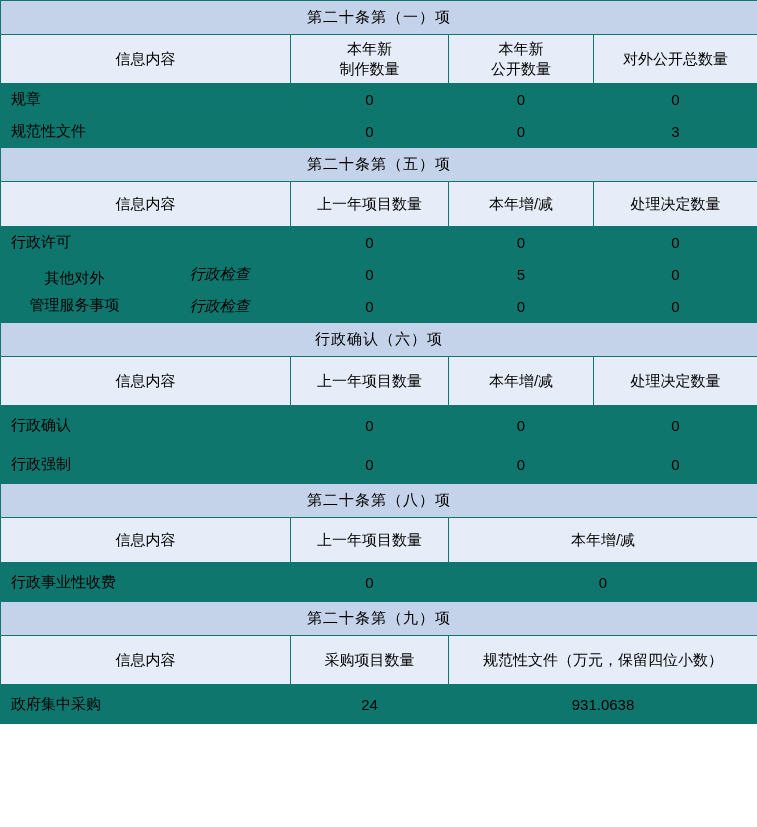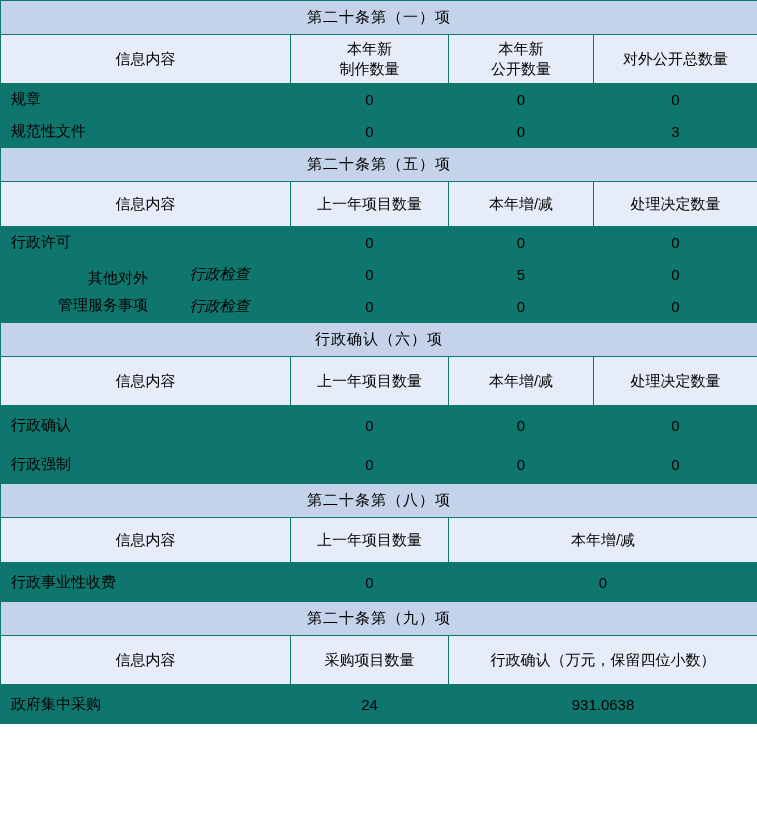--- a/index.html
+++ b/index.html
@@ -57,21 +57,20 @@
     text-align: center;
   }
   .two-line {
     line-height: 1.35;
   }
   td.tallrow {
     height: 38px;
   }
   td.vmerge {
     line-height: 1.8;
-    text-align: right;
   }
   td.sub {
     height: 31px;
     font-style: italic;
   }
 </style>
 </head>
 <body>
 
 <div id="sheet">
@@ -180,21 +179,21 @@
         <td class="data num tallrow">0</td>
         <td class="data num tallrow" colspan="2">0</td>
       </tr>
 
       <tr>
         <td class="section" colspan="5">第二十条第（九）项</td>
       </tr>
       <tr>
         <td class="colhead tall" colspan="2">信息内容</td>
         <td class="colhead tall">采购项目数量</td>
-        <td class="colhead tall" colspan="2">行政确认（万元，保留四位小数）</td>
+        <td class="colhead tall" colspan="2">规范性文件（万元，保留四位小数）</td>
       </tr>
       <tr>
         <td class="data left tallrow" colspan="2">政府集中采购</td>
         <td class="data num tallrow">24</td>
         <td class="data num tallrow" colspan="2">931.0638</td>
       </tr>
 
     </tbody>
   </table>
 </div>

